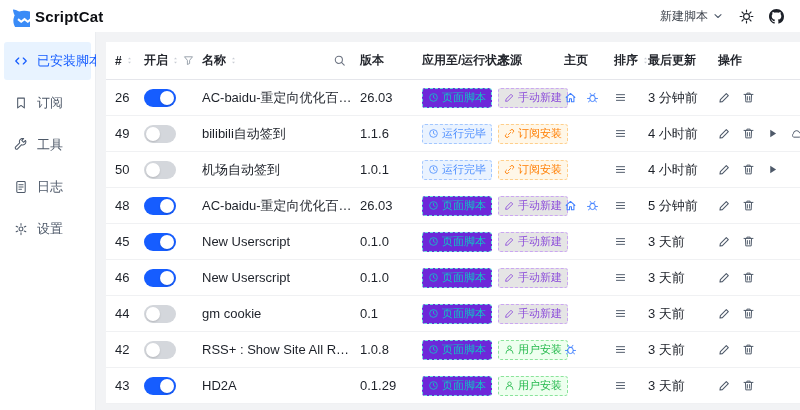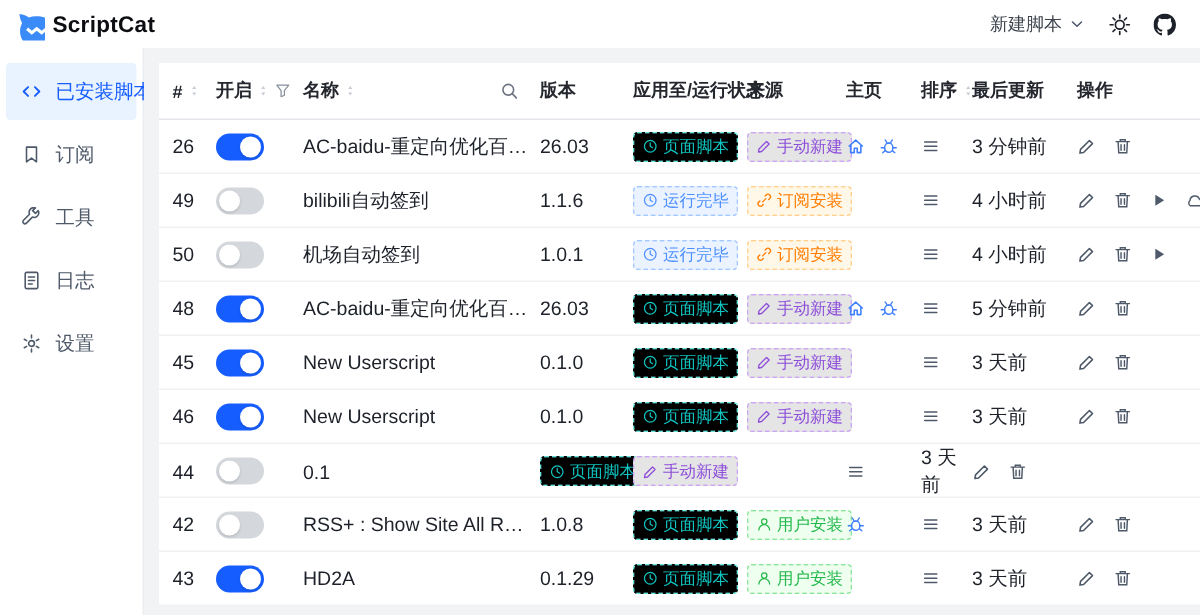--- a/index.html
+++ b/index.html
@@ -60,21 +60,21 @@
   .switch.on  { background:#165DFF; }
   .switch.off { background:#D4D7DC; }
   .switch .knob { position:absolute; top:2px; width:14px; height:14px; border-radius:50%;
                   background:#fff; box-shadow:0 1px 2px rgba(0,0,0,.15); }
   .switch.on .knob { right:2px; } .switch.off .knob { left:2px; }
 
   
   .tag { display:inline-flex; align-items:center; gap:3px; height:20px; padding:0 5px;
          border-radius:3px; font-size:11px; border:1px dashed; white-space:nowrap; flex:none; }
   .tag svg { width:11px; height:11px; flex:none; }
-  .t-page      { color:#0FC6C2; background:#000000; border-color:#6BE3DD; }
+  .t-page      { color:#0FC6C2; background:#6d28d9; border-color:#6BE3DD; }
   .t-done      { color:#4E8FFF; background:#EAF3FF; border-color:#A3C7FF; }
   .t-manual    { color:#8D4EDA; background:#e5e5e5; border-color:#CBA6F2; }
   .t-subscribe { color:#FF7D00; background:#FFF7E8; border-color:#FFCF8B; }
   .t-user      { color:#23B84B; background:#EEFFEF; border-color:#8BE39B; }
 
   .home-ic { color:#4080FF; margin-right:9px; }
   .home-ic svg { width:13px; height:13px; }
   .drag { color:#4E5969; }
   .drag svg { width:13px; height:13px; }
   .c-updated { color:#1D2129; }
@@ -570,20 +570,23 @@
                     </svg></span></span>
               </div>
             </div>
             <div class="tr" data-interactable="false">
               <div class="td first" data-interactable="false">44</div>
               <div class="td">
                 <span class="switch off" data-interactable="true">
                   <i class="knob"></i>
                 </span>
               </div>
+              <div class="td">
+                <span class="name-text" data-interactable="true">gm cookie</span>
+              </div>
               <div class="td" data-interactable="false">0.1</div>
               <div class="td">
                 <span class="tag t-page" data-interactable="true">
                   <span data-interactable="false">
                     <svg viewBox="0 0 16 16" width="16" height="16">
                       <circle cx="8" cy="8" r="5.6" fill="none" stroke="currentColor" stroke-width="1.2"></circle>
                       <path d="M8 4.8V8l2.3 1.4" fill="none" stroke="currentColor" stroke-width="1.2" stroke-linecap="round"></path>
                     </svg>
                   </span>
                   <span data-interactable="false">页面脚本</span>

